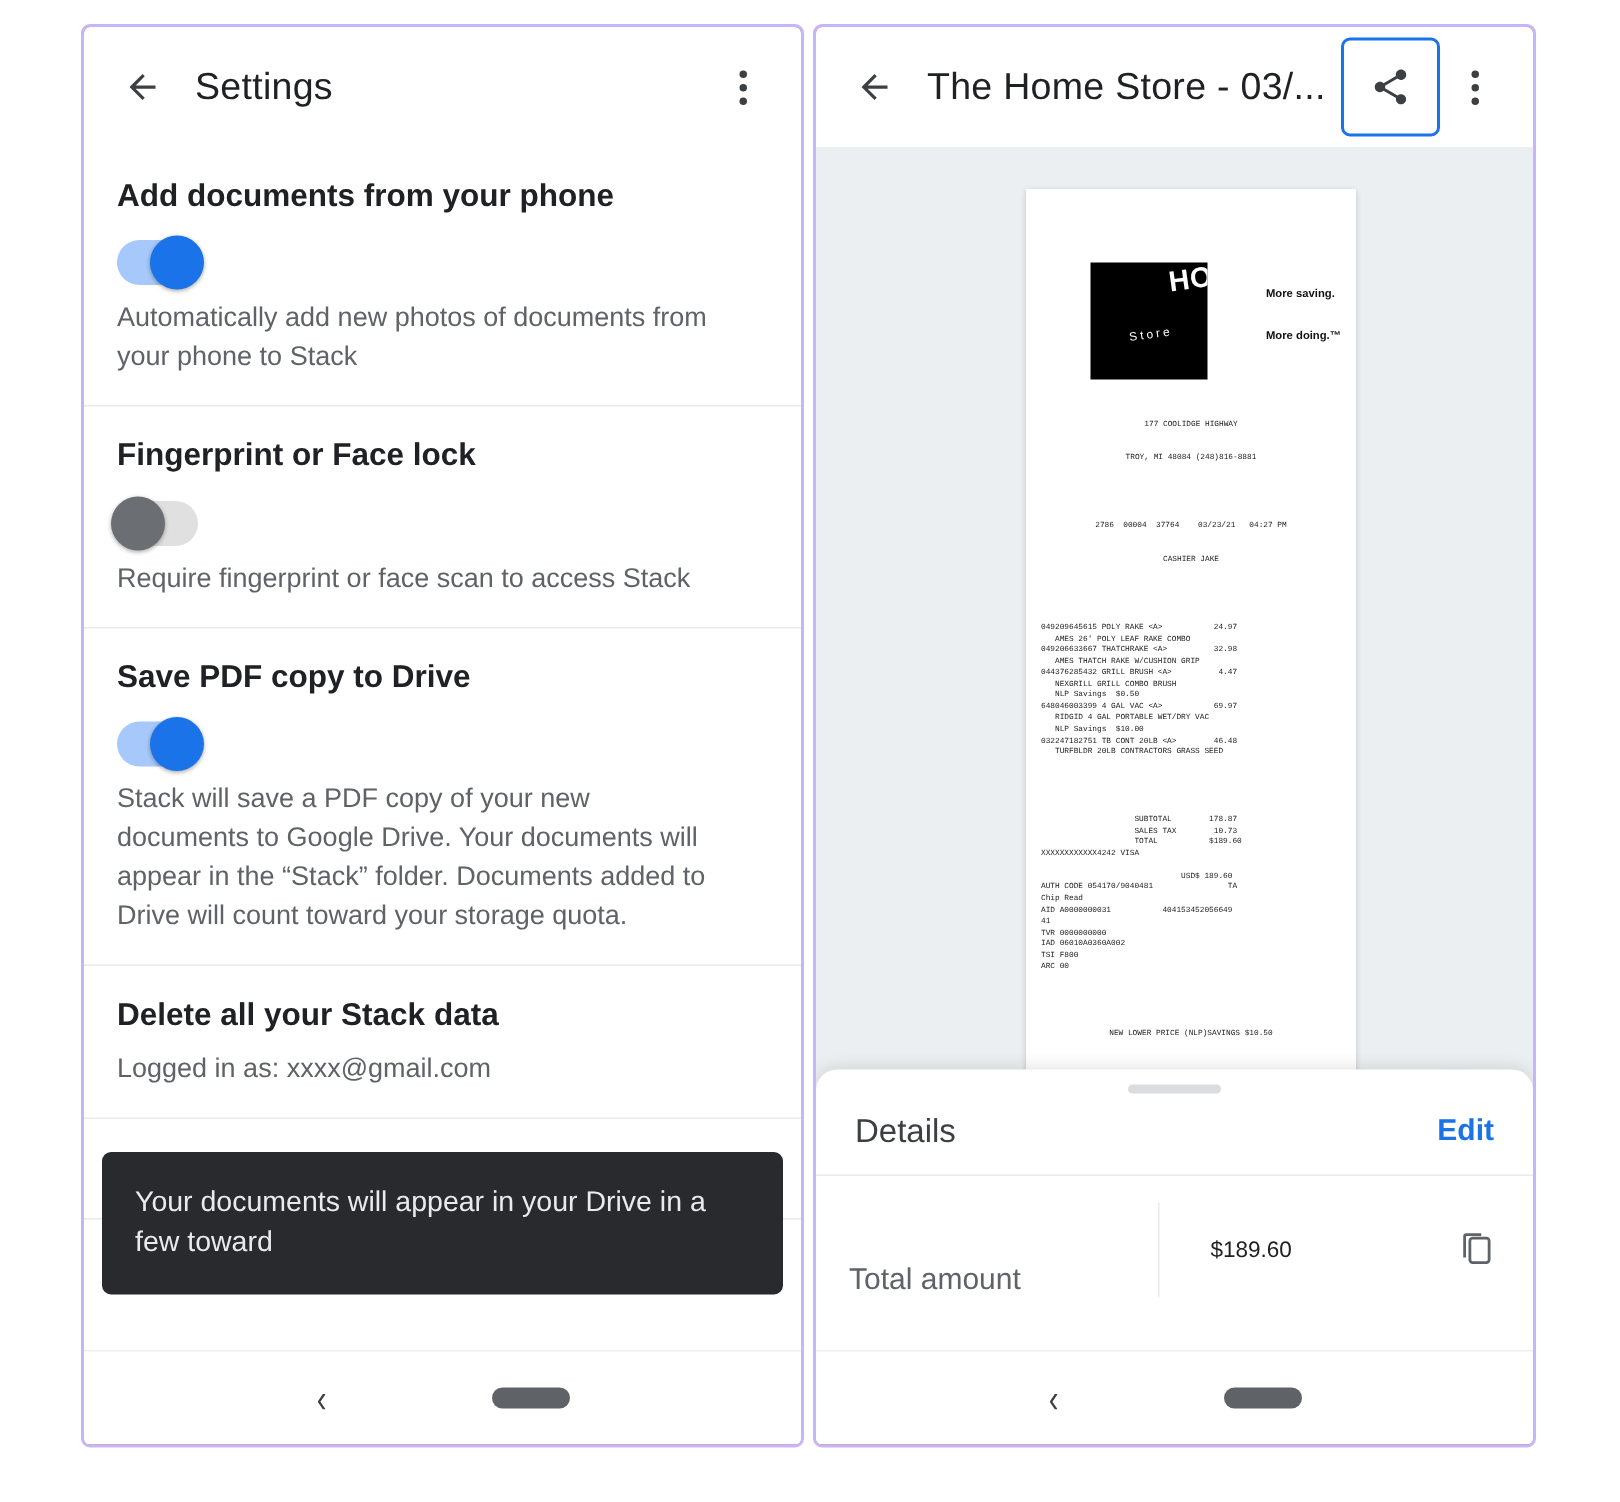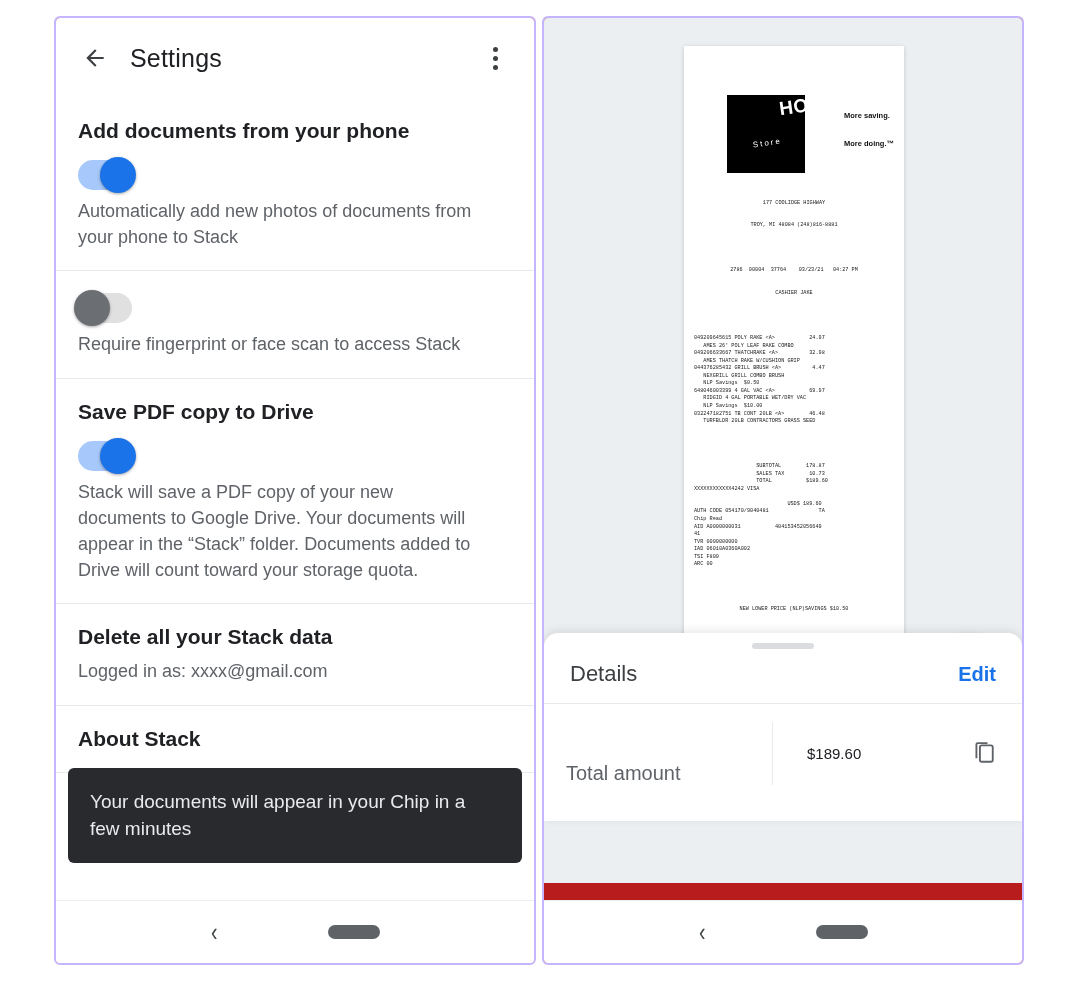--- a/index.html
+++ b/index.html
@@ -329,20 +329,21 @@
           <div class="switch on">
             <div class="track"></div>
             <div class="knob"></div>
           </div>
         </div>
         <div class="row-sub">Automatically add new photos of documents from your phone to Stack</div>
       </div>
 
       <div class="row">
         <div class="row-head">
+          <div class="row-title">Fingerprint or Face lock</div>
           <div class="switch off">
             <div class="track"></div>
             <div class="knob"></div>
           </div>
         </div>
         <div class="row-sub">Require fingerprint or face scan to access Stack</div>
       </div>
 
       <div class="row">
         <div class="row-head">
@@ -359,32 +360,52 @@
       <div class="row">
         <div class="row-title">Delete all your Stack data</div>
         <div class="row-sub">Logged in as: xxxx@gmail.com</div>
       </div>
 
       <div class="row">
         <div class="row-title">About Stack</div>
       </div>
 
       <div class="toast">
-        <span>Your documents will appear in your Chip in a few minutes</span>
+        <span>Your documents will appear in your Drive in a few toward</span>
       </div>
     </div>
 
     <div class="navbar">
       <div class="nav-back">‹</div>
       <div class="nav-pill"></div>
     </div>
   </div>
 
   <div class="phone right">
 
+    <div class="appbar">
+      <div class="back">
+        <svg width="26" height="26" viewBox="0 0 24 24">
+            <path d="M20 11H7.8l5.6-5.6L12 4l-8 8 8 8 1.4-1.4L7.8 13H20z" fill="#3c4043"></path>
+          </svg>
+      </div>
+      <div class="title">The Home Store - 03/...</div>
+      <div class="iconbtn highlight">
+        <svg width="28" height="28" viewBox="0 0 24 24">
+          <path d="M18 16.1c-.76 0-1.44.3-1.96.77L8.9 12.7c.05-.23.1-.46.1-.7s-.05-.47-.1-.7l7.05-4.11c.54.5 1.25.81 2.05.81 1.66 0 3-1.34 3-3s-1.34-3-3-3-3 1.34-3 3c0 .24.04.47.09.7L8.04 9.81C7.5 9.31 6.79 9 6 9c-1.66 0-3 1.34-3 3s1.34 3 3 3c.79 0 1.5-.31 2.04-.81l7.12 4.16c-.05.21-.08.43-.08.65 0 1.61 1.31 2.92 2.92 2.92s2.92-1.31 2.92-2.92S19.61 16.1 18 16.1z" fill="#3c4043"></path>
+        </svg>
+      </div>
+      <div class="iconbtn">
+        <div class="dots">
+            <span></span>
+            <span></span>
+            <span></span>
+          </div>
+      </div>
+    </div>
 
     <div class="doc-body">
 
       <div class="doc-page">
         <div class="receipt">
           <div class="logo-row">
             <div class="logo-block">
               <div class="ltxt">
                 <span>HOME</span>
                 <small>Store</small>

